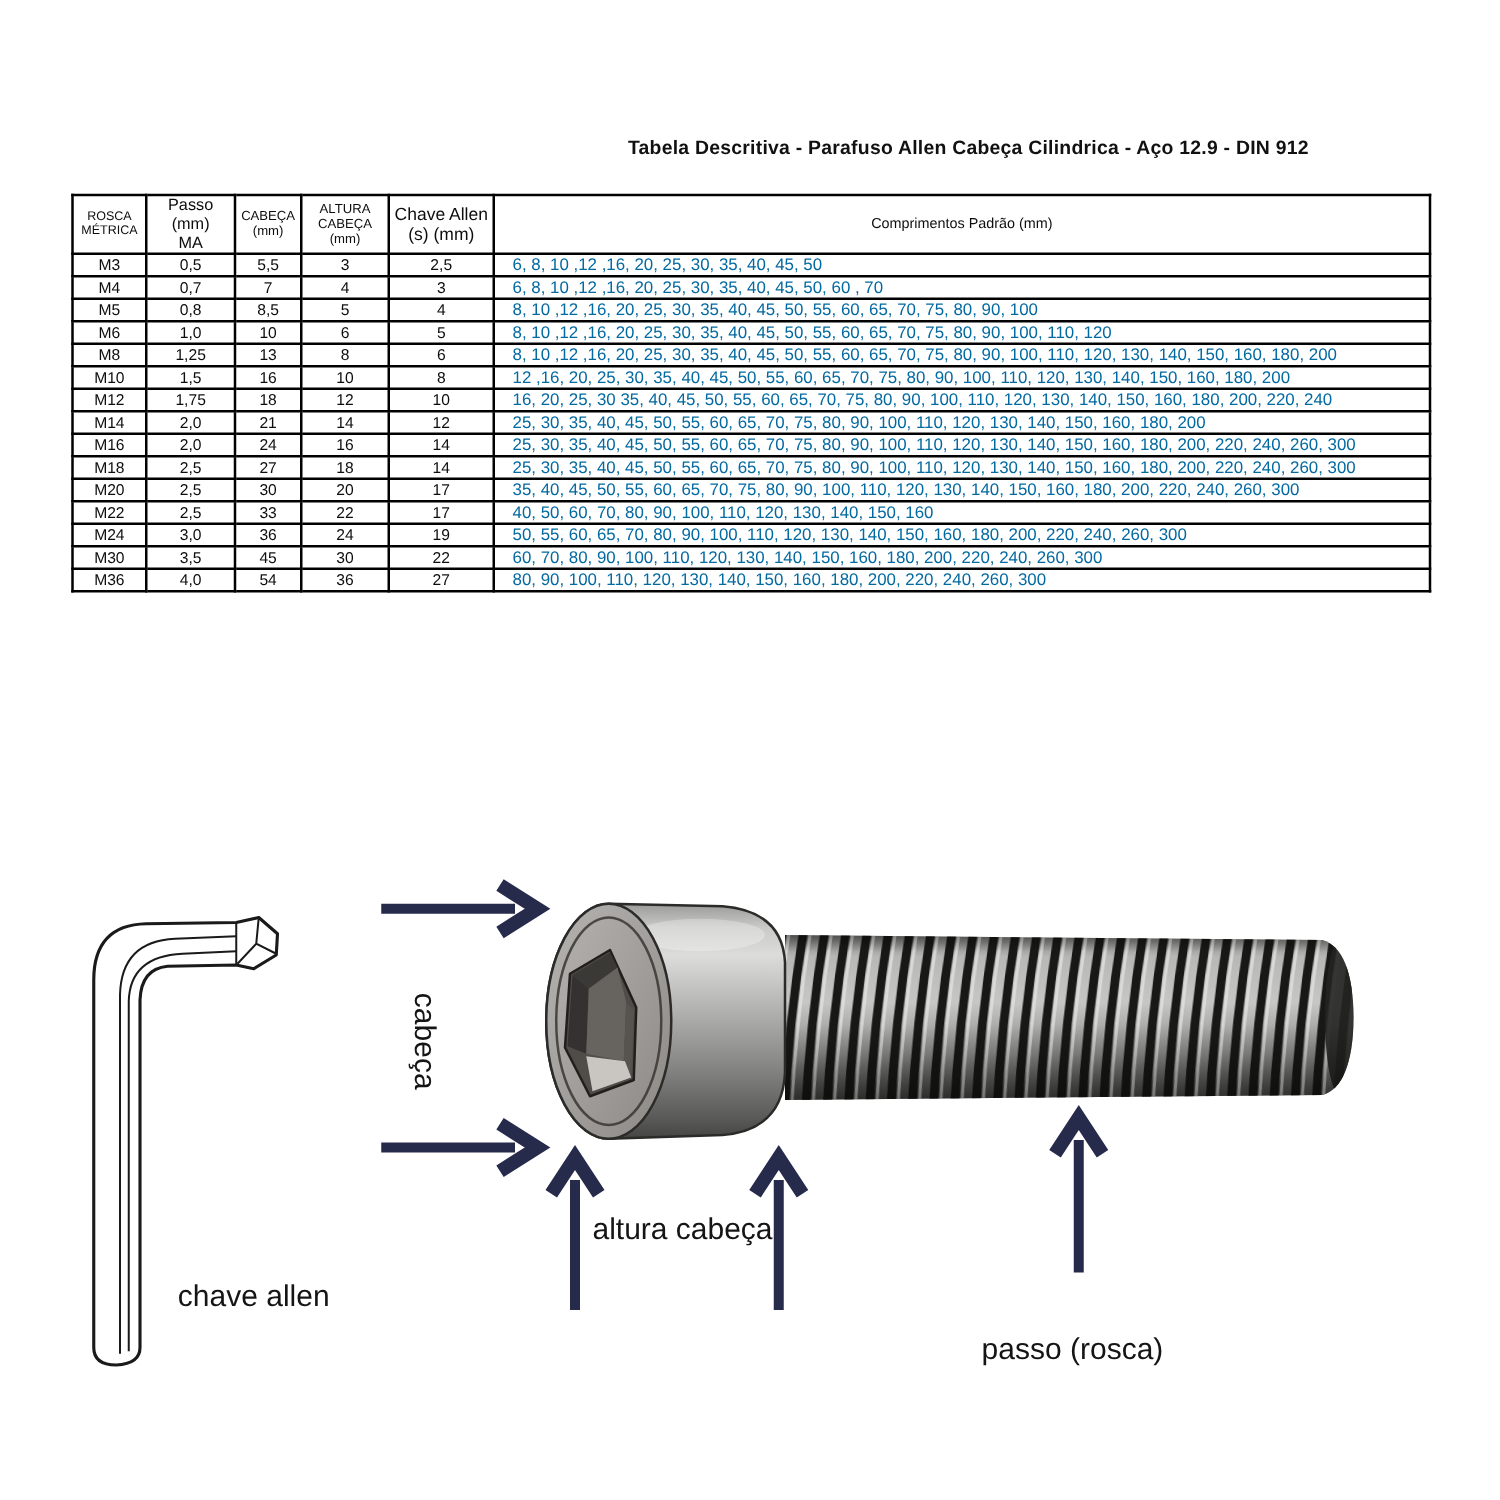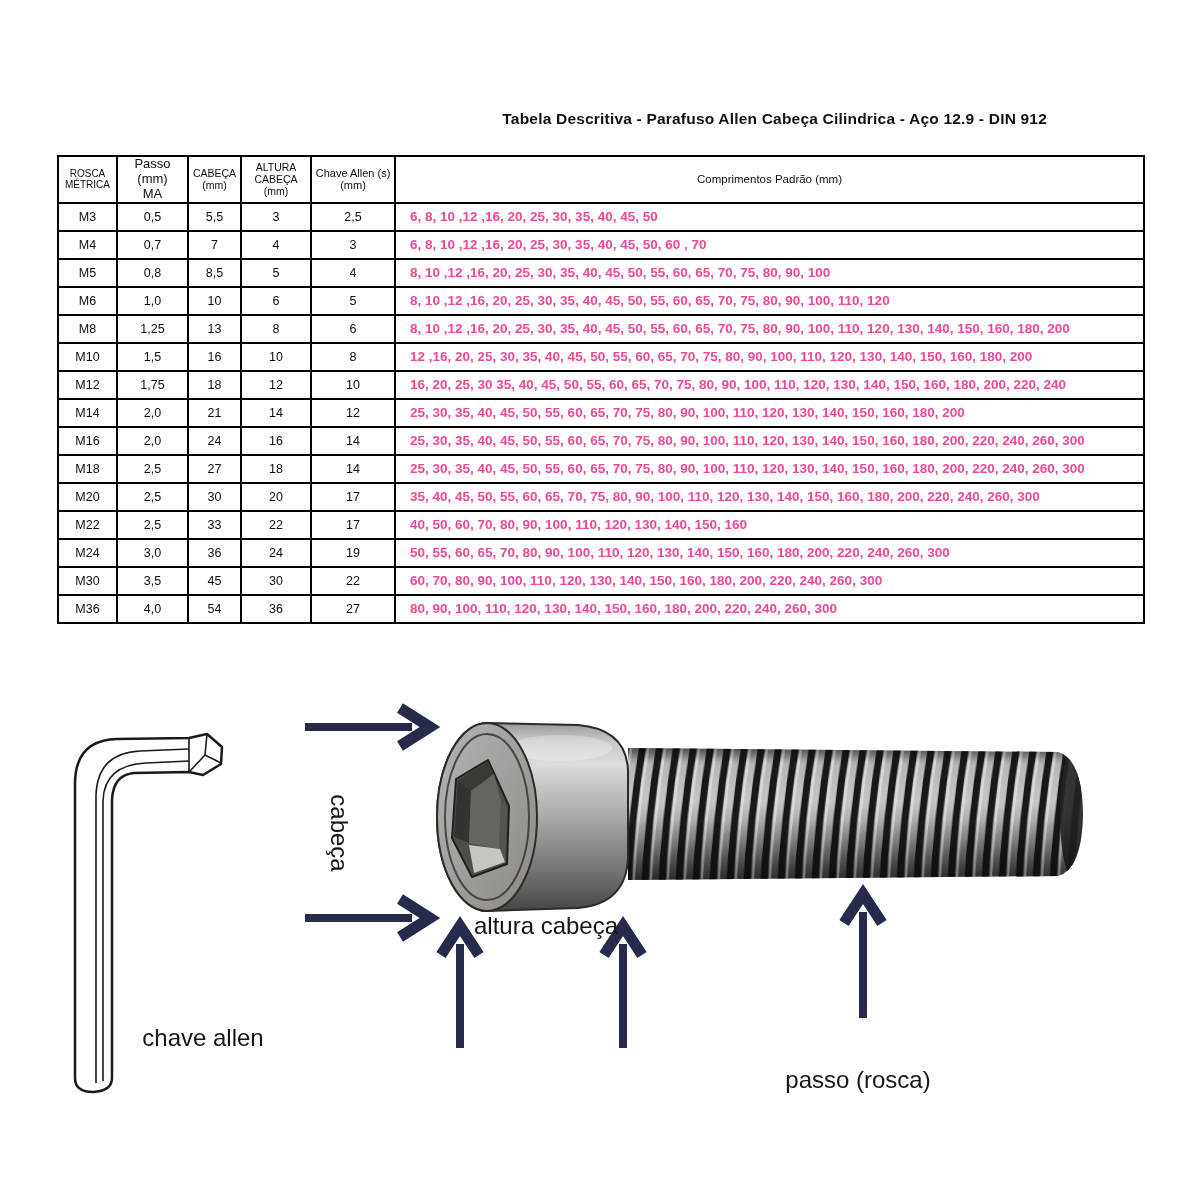--- a/index.html
+++ b/index.html
@@ -14,32 +14,31 @@
   }
   
   .spec-table{
     position:absolute;left:57px;top:155px;width:1086px;
     border-collapse:collapse;table-layout:fixed;background:#fff;
   }
   .spec-table th,.spec-table td{
     border:2px solid #000;padding:0;vertical-align:middle;overflow:hidden;
   }
   .spec-table thead tr{height:38px;}
-  .spec-table tbody tr{height:28px;}
+  .spec-table tbody tr{height:18px;}
   .spec-table th{white-space:pre-line;line-height:1.15;text-align:center;font-weight:normal;color:#0d0d0d;}
   .h-rosca{font-size:10px;}
   .h-passo{font-size:13px;font-weight:bold;margin-left:15px;}
   .h-cabeca,.h-altura{font-size:10.5px;}
-  .h-chave{font-size:11px;font-weight:bold;}
+  .h-chave{font-size:14px;font-weight:bold;}
   .h-comp{font-size:11.5px;font-weight:bold;}
   .spec-table td.c{text-align:center;font-size:12.5px;color:#0d0d0d;}
   .spec-table td.comp{
-    text-align:left;font-size:13.5px;padding-left:14px;color:#ec4899;
+    text-align:left;font-size:13.5px;padding-left:14px;color:#0369a1;
     white-space:nowrap;
-    font-weight:bold;
   }
   
   .diagram-svg{position:absolute;left:0;top:680px;width:1200px;height:460px;}
   .diag-label{
     position:absolute;font-size:24px;color:#151515;text-align:center;
     line-height:26px;height:26px;
   }
   .rot90{transform:rotate(90deg);}
 </style>
 </head>
@@ -282,14 +281,14 @@
     </g>
     <g>
       <path d="M863,1018 V912" stroke-width="8"></path>
       <path d="M844,923 L863,894 L882,923" stroke-width="11" stroke-miterlimit="10"></path>
     </g>
   </g>
 </svg>
 
 <div class="diag-label rot90" style="left:279px;top:820px;width:120px;">cabeça</div>
 <div class="diag-label" style="left:105px;top:1025px;width:140px;padding-left:28px;">chave allen</div>
-<div class="diag-label" style="left:469px;top:913px;width:154px;">altura cabeça</div>
+<div class="diag-label" style="left:469px;top:971px;width:154px;">altura cabeça</div>
 <div class="diag-label" style="left:783px;top:1026px;width:150px;margin-top:41px;">passo (rosca)</div>
 
 </body></html>

